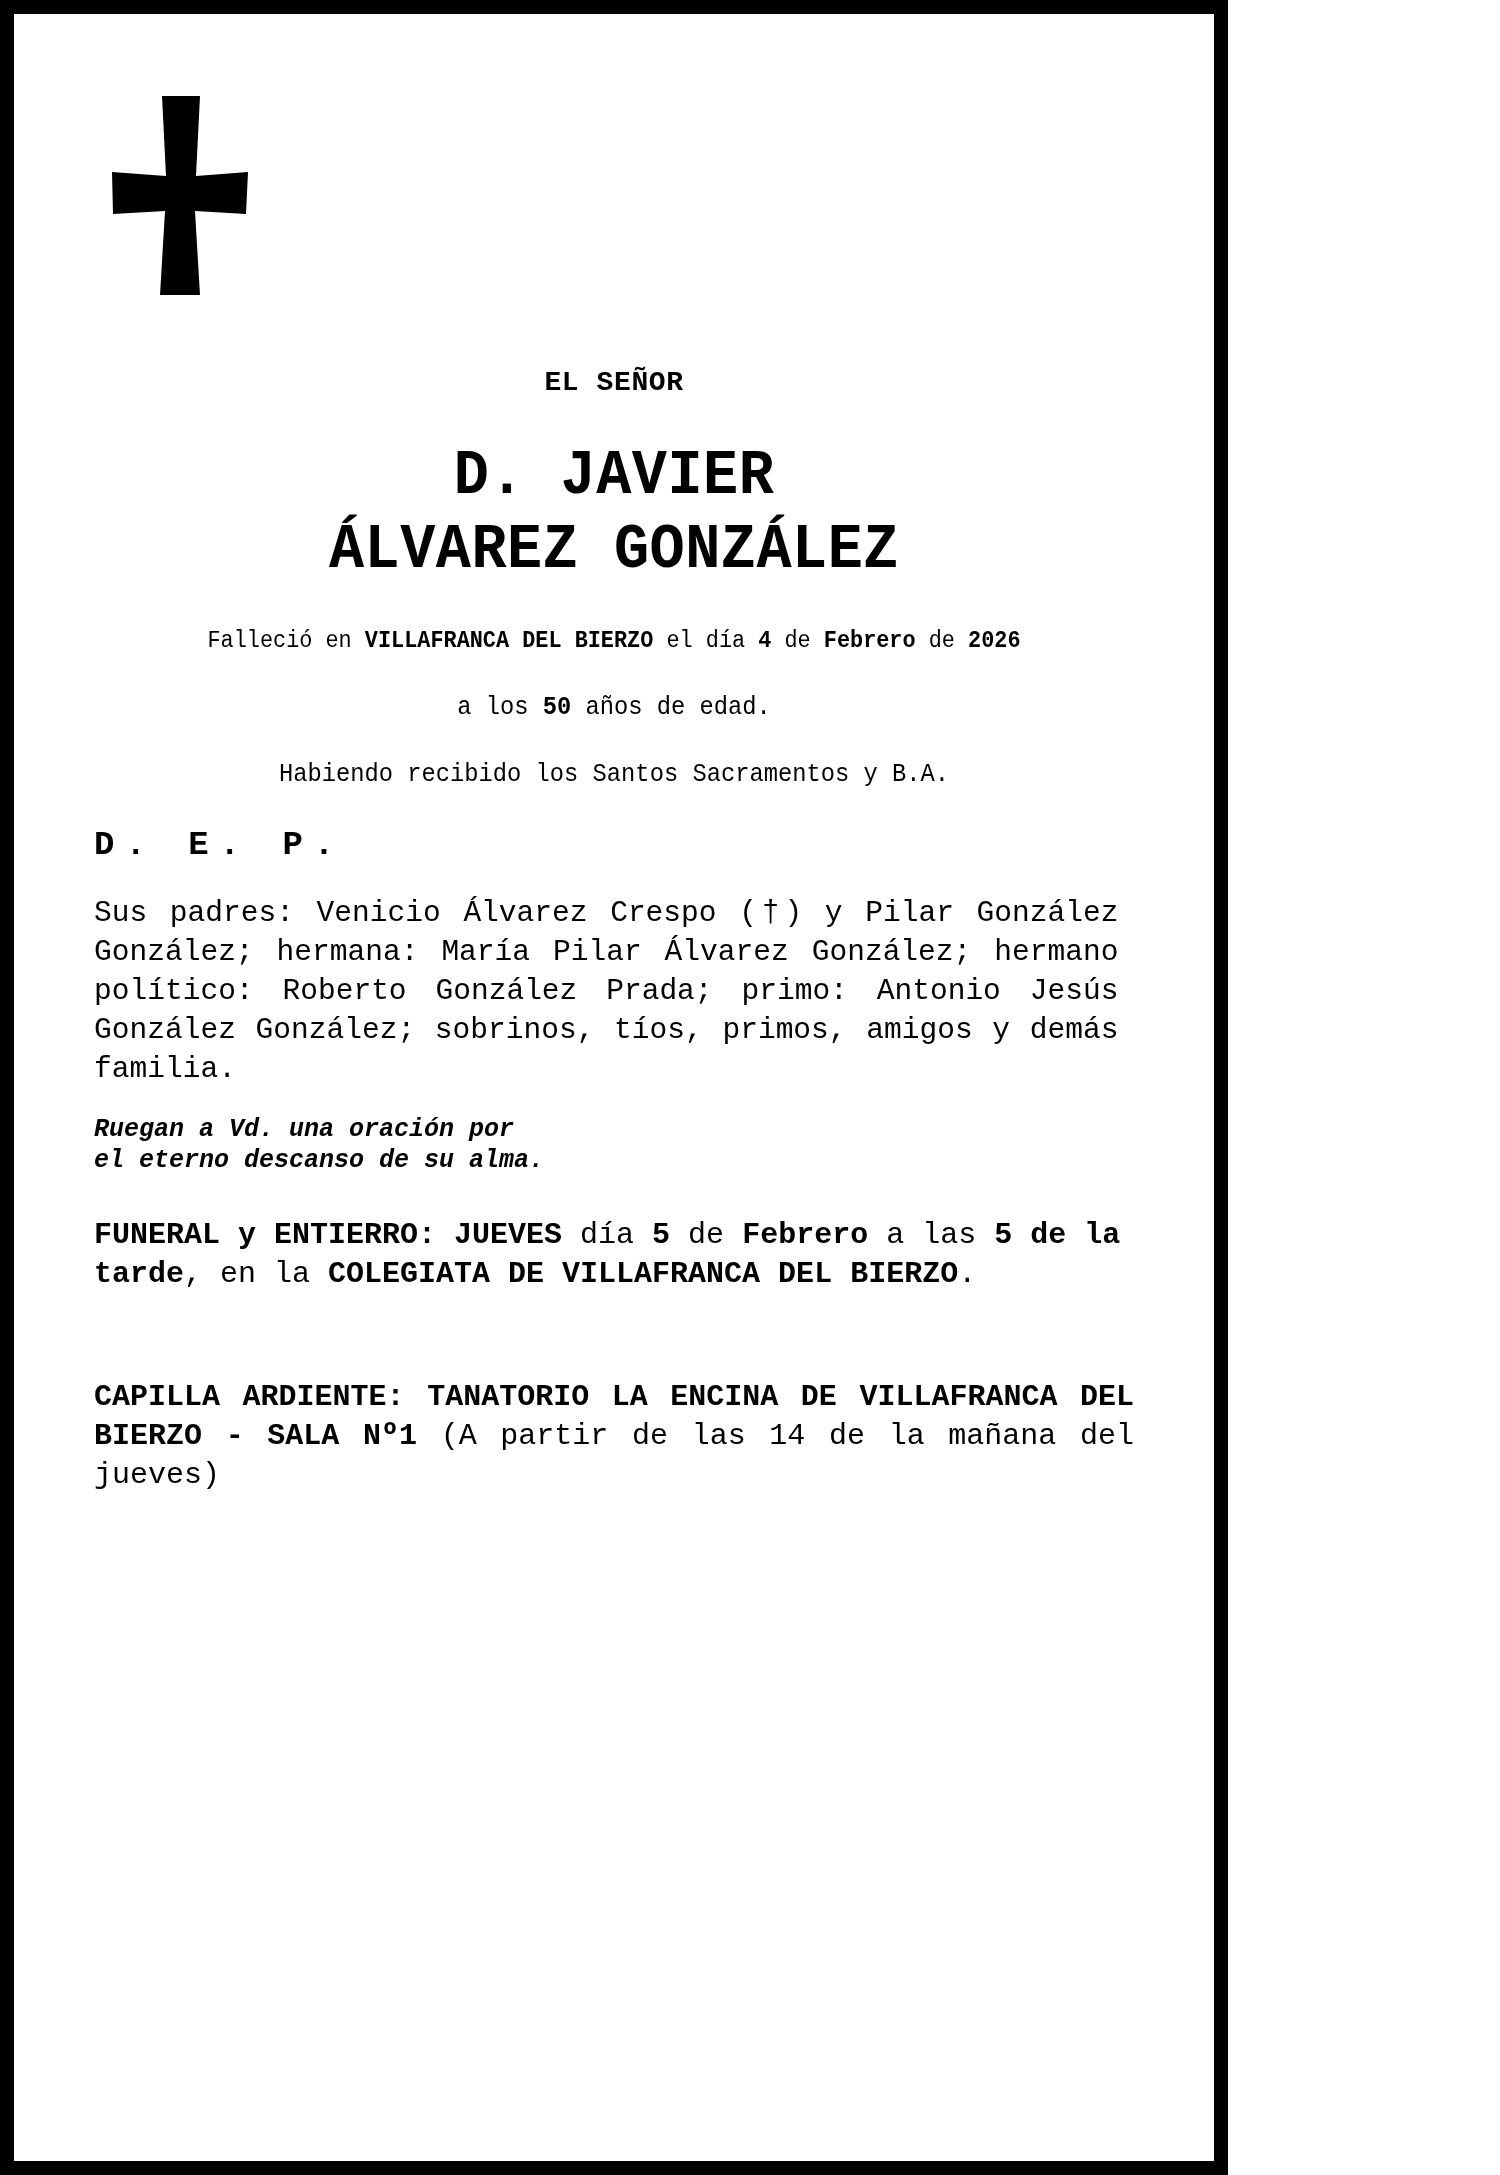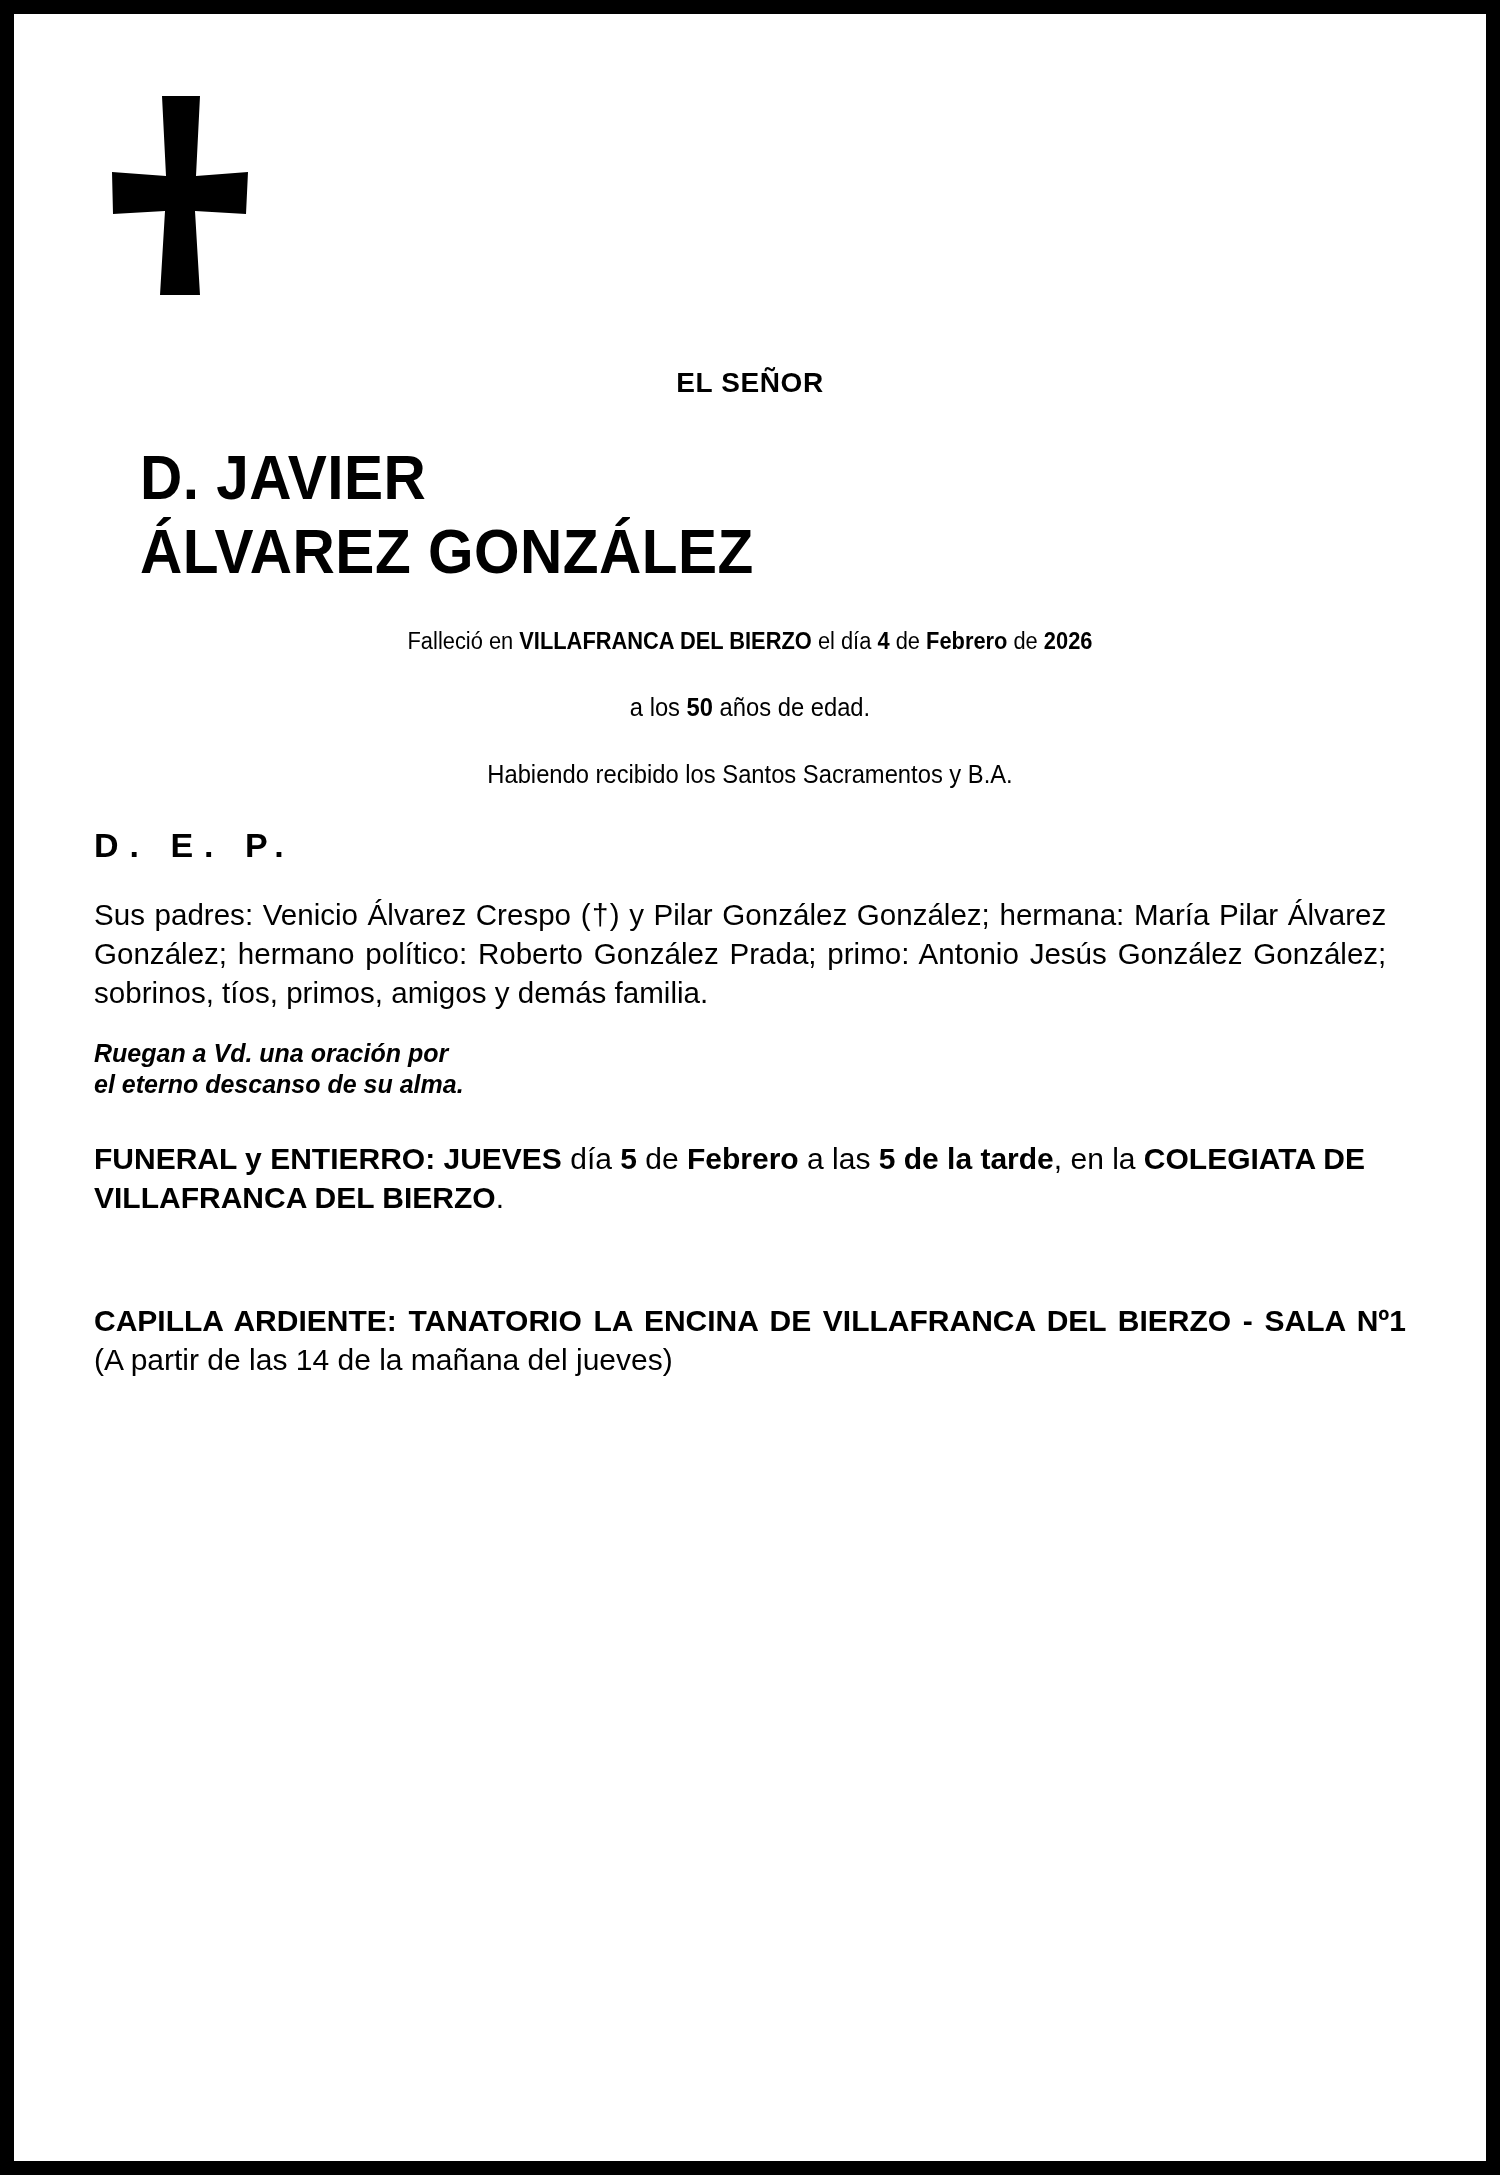--- a/index.html
+++ b/index.html
@@ -12,24 +12,25 @@
     height: 2175px;
     font-family: "Liberation Sans", sans-serif;
     color: #000000;
     -webkit-font-smoothing: antialiased;
   }
 
   
   .esquela {
     position: relative;
     box-sizing: border-box;
-    width: 1500px;
+    width: 1228px;
     height: 2175px;
     background: #000000;
     padding: 14px;
+    font-family: Liberation Mono, monospace;
   }
   .esquela-inner {
     position: relative;
     box-sizing: border-box;
     width: 100%;
     height: 100%;
     background: #ffffff;
     overflow: hidden;
   }
 
@@ -54,20 +55,21 @@
   .senor {
     text-align: center;
     font-weight: 700;
     font-size: 28px;
     letter-spacing: 0.6px;
     line-height: 1;
     margin: 0 0 48px 0;
   }
 
   .name-block {
+    text-align: center;
     font-weight: 700;
     line-height: 1.02;
     margin: 0 0 42px 0;
   }
   .name-line {
     display: block;
     font-size: 63px;
     letter-spacing: 0.5px;
     transform: scaleX(0.93);
     transform-origin: center;

